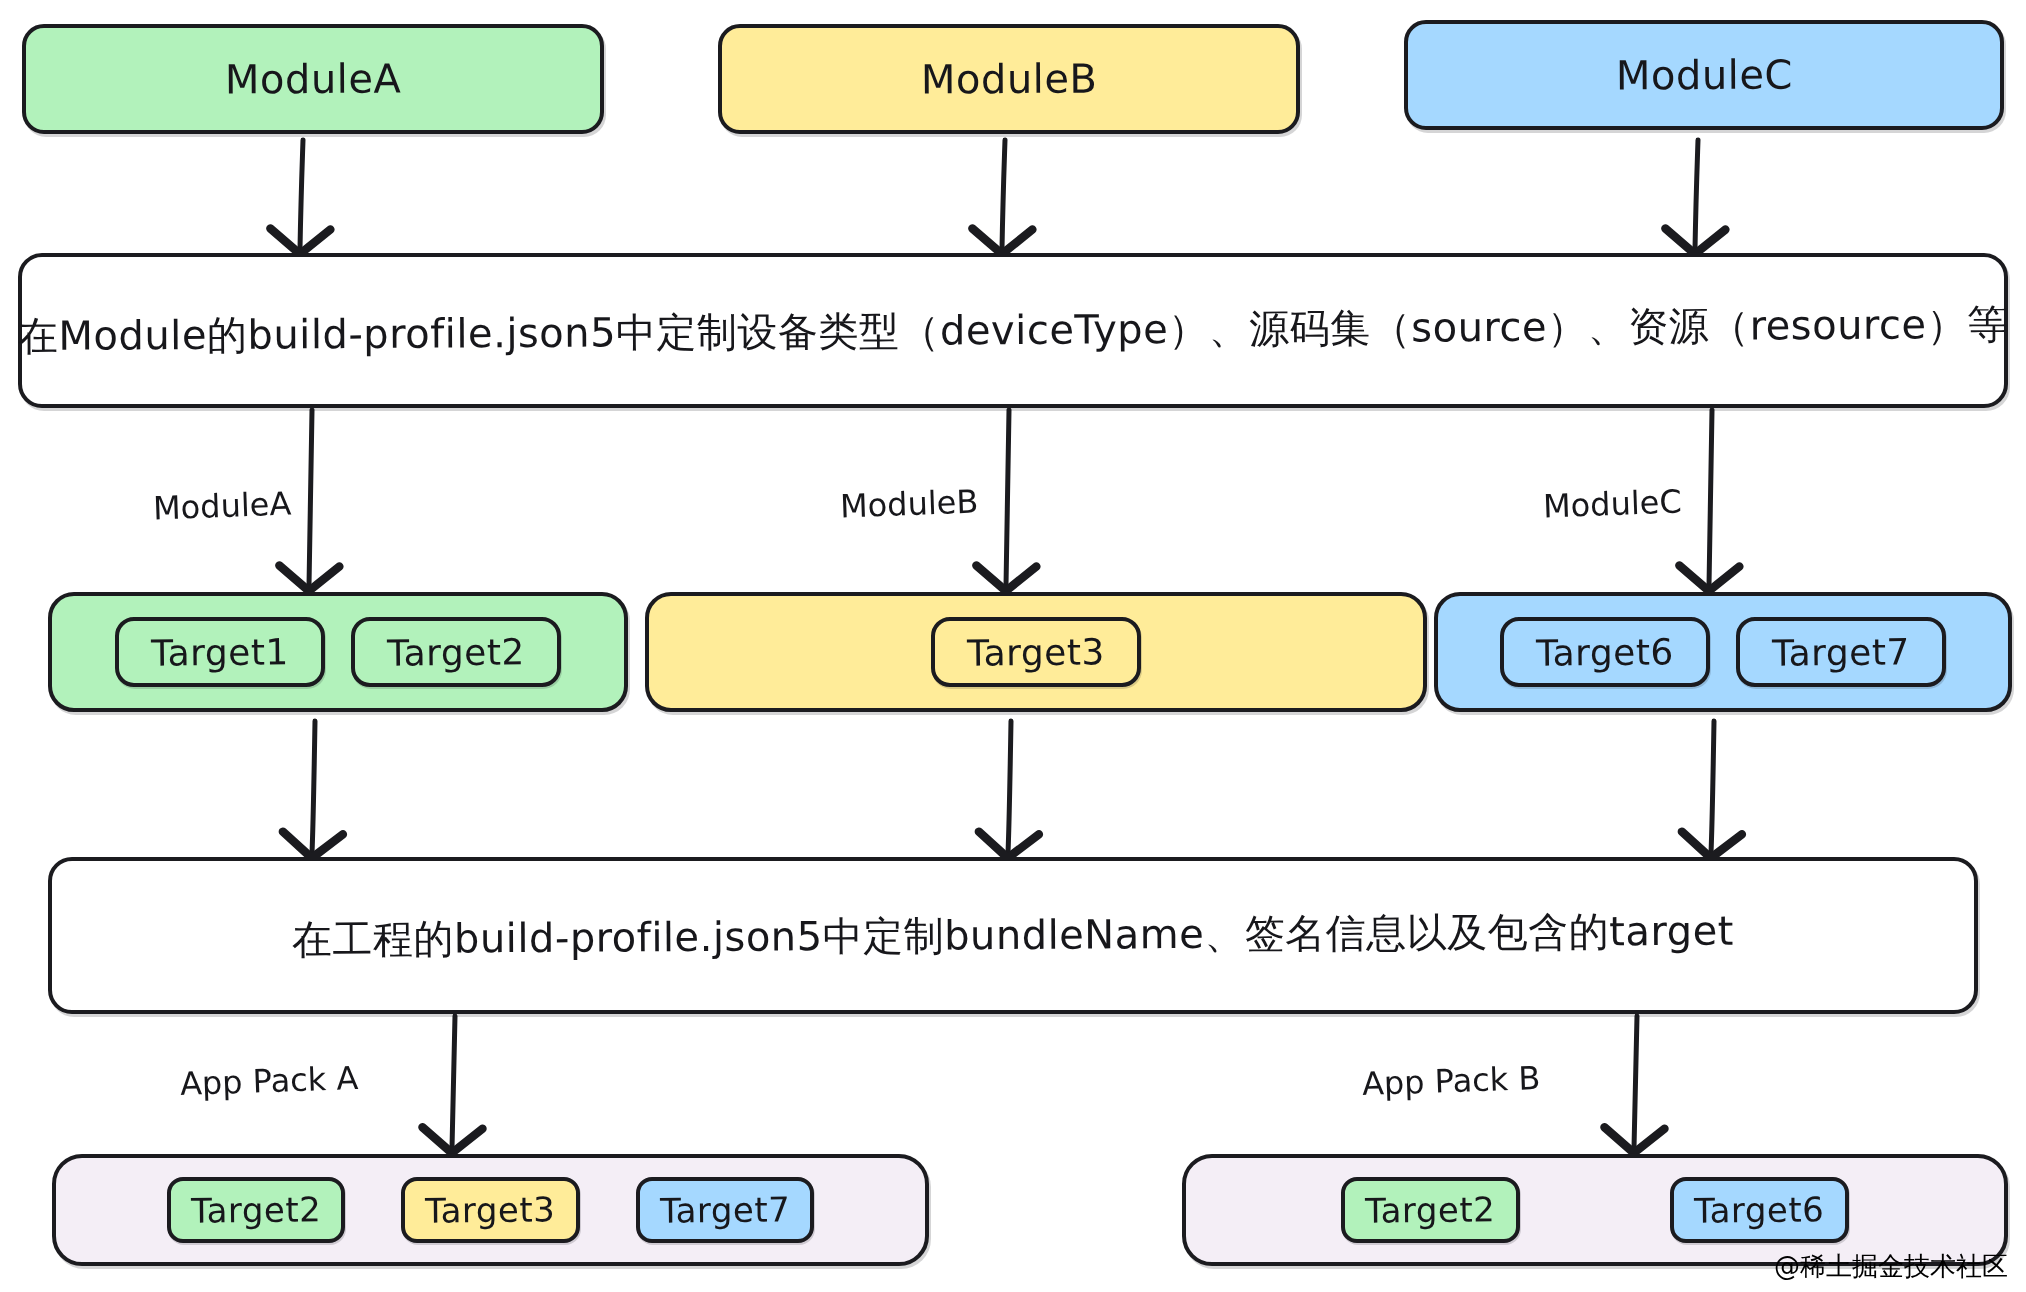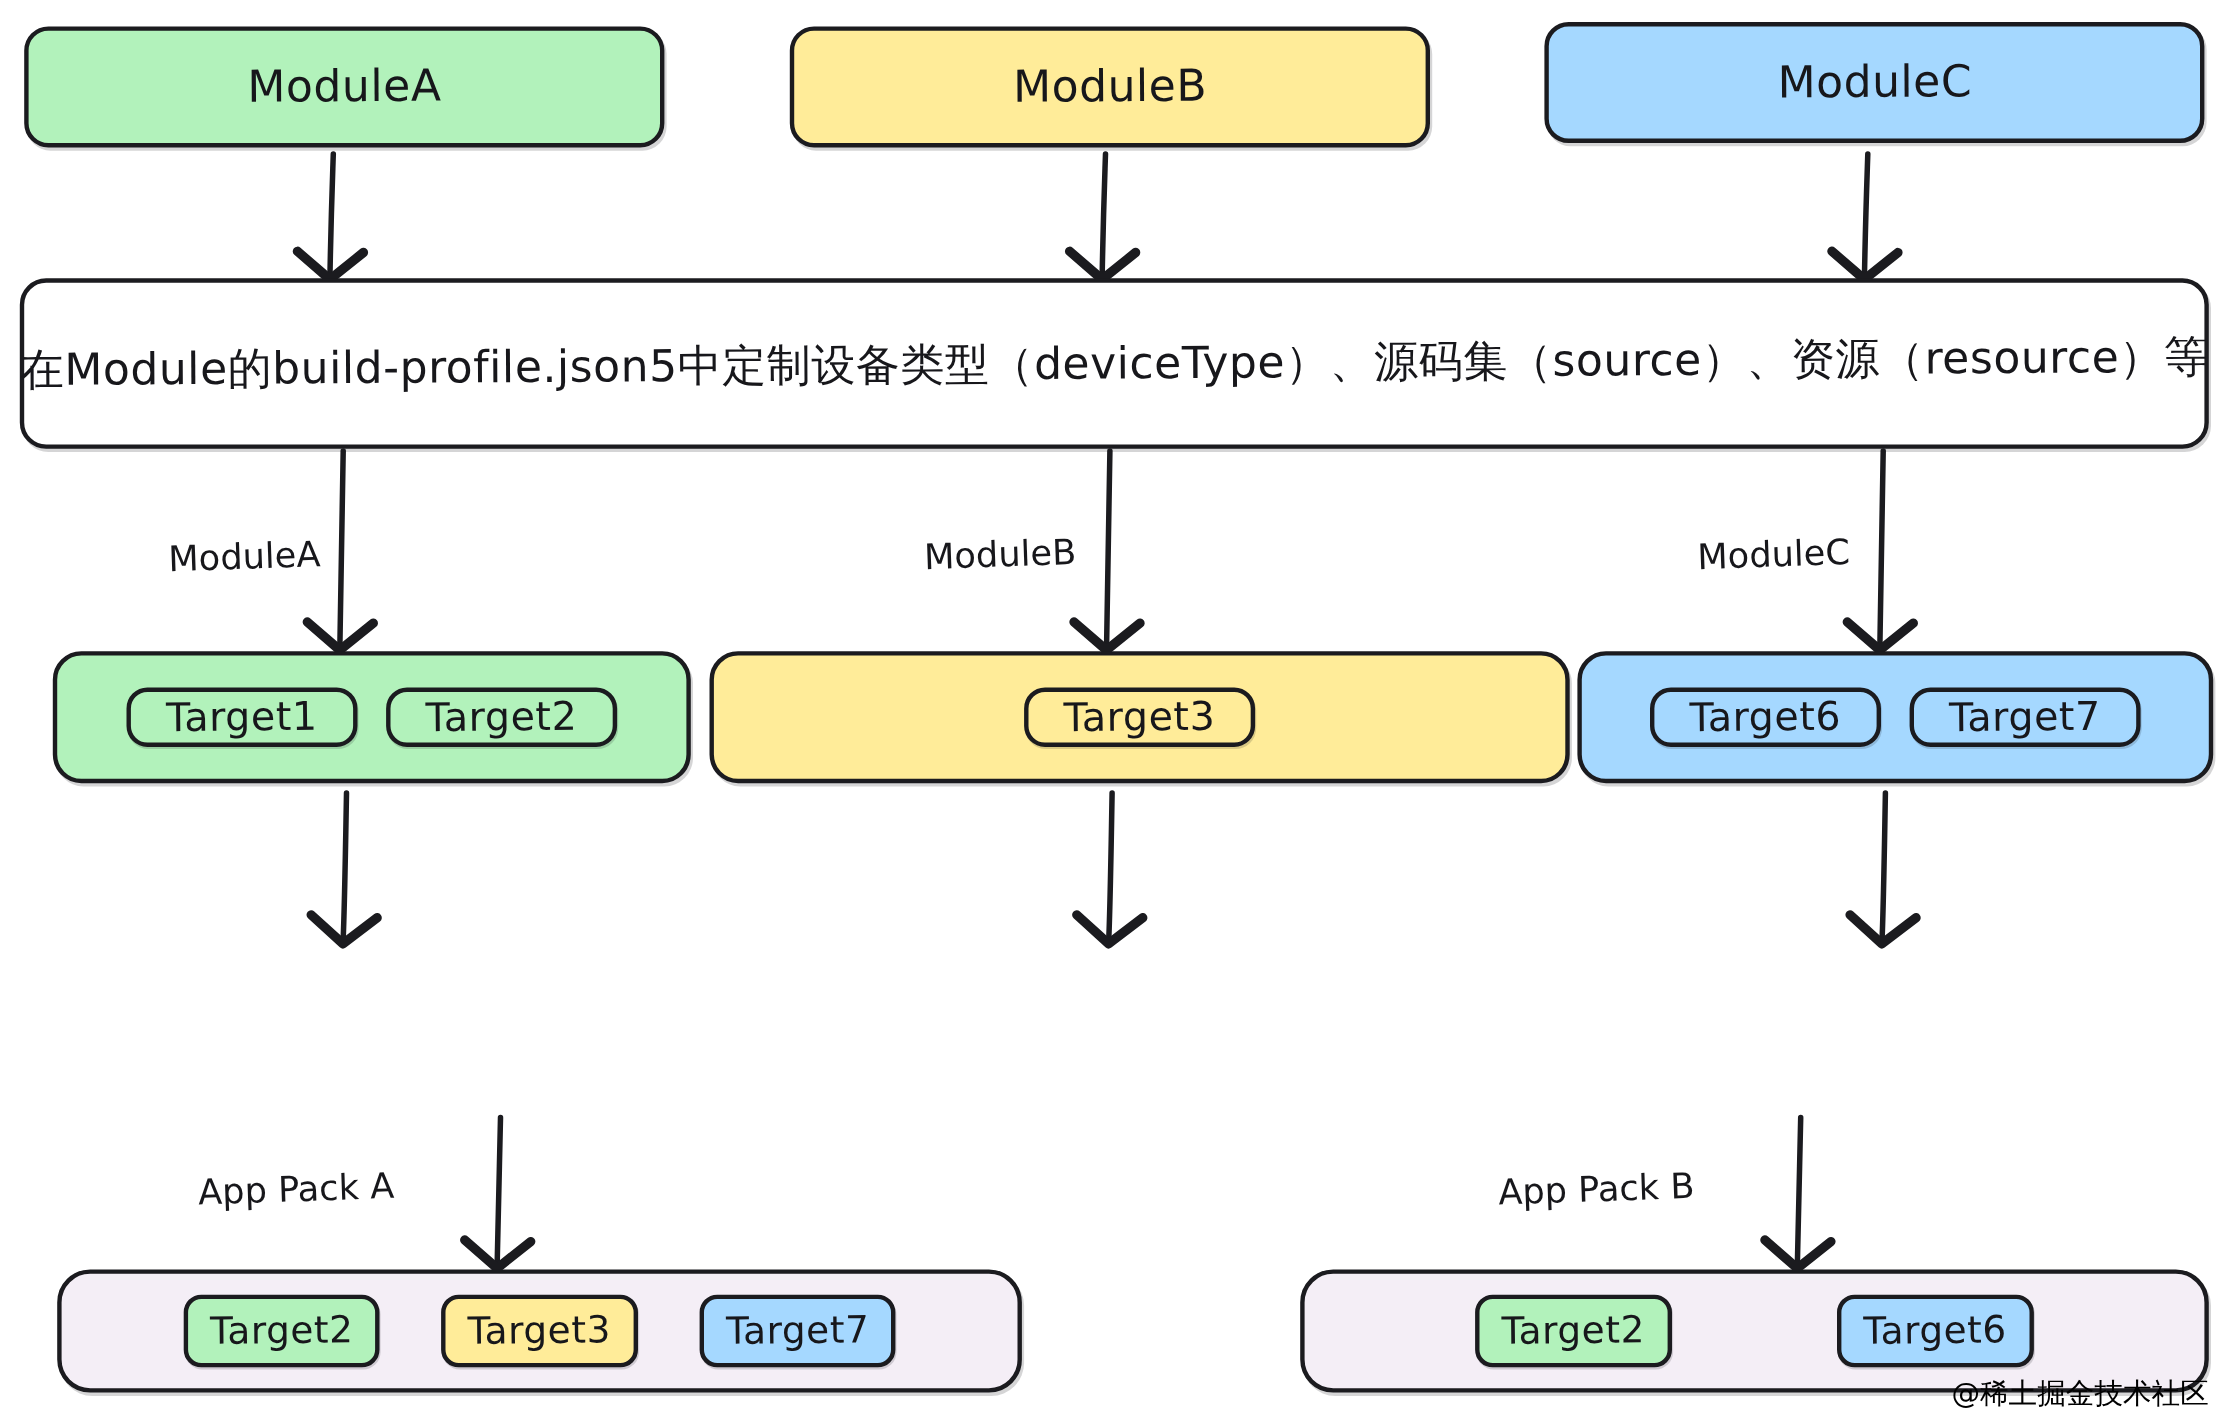--- a/index.html
+++ b/index.html
@@ -61,21 +61,21 @@
     border-radius: 26px;
     display: flex;
     align-items: center;
     gap: 26px;
     padding: 0 22px;
   }
   .chip {
     box-sizing: border-box;
     border: 4px solid #1b1b1f;
     border-radius: 19px;
-    height: 54px;
+    height: 70px;
     display: flex;
     align-items: center;
     justify-content: center;
     padding: 0 24px;
     min-width: 210px;
     box-shadow: 1px 2px 0 rgba(20,20,25,0.16);
   }
   .chip .node-label {
     font-size: 36px;
     transform: rotate(-0.6deg);
@@ -182,20 +182,23 @@
 
   <div class="node group-box" style="left:1434px; top:592px; width:578px; height:120px; background:#a5d8ff;">
     <div class="chip" style="background:#a5d8ff;">
       <span class="node-label">Target6</span>
     </div>
     <div class="chip" style="background:#a5d8ff;">
       <span class="node-label">Target7</span>
     </div>
   </div>
 
+  <div class="node wide-box" style="left:48px; top:857px; width:1930px; height:157px;">
+    <span class="node-label">在工程的build-profile.json5中定制bundleName、签名信息以及包含的target</span>
+  </div>
 
   <div class="edge-label" style="left:180px; top:1062px;">App Pack A</div>
   <div class="edge-label" style="left:1362px; top:1062px;">App Pack B</div>
 
   <div class="node pack-box" style="left:52px; top:1154px; width:877px; height:112px;">
     <div class="chip" style="background:#b2f2bb;">
       <span class="node-label">Target2</span>
     </div>
     <div class="chip" style="background:#ffec99;">
       <span class="node-label">Target3</span>

